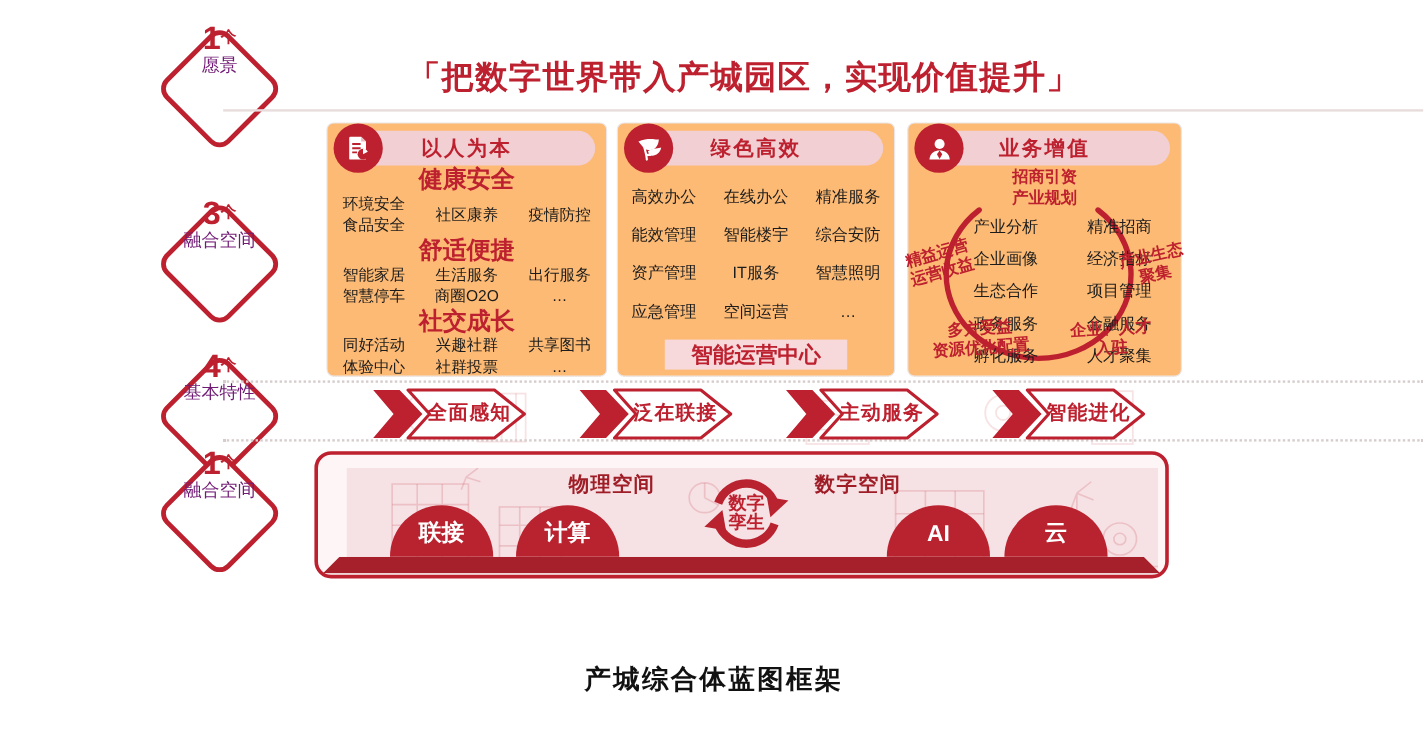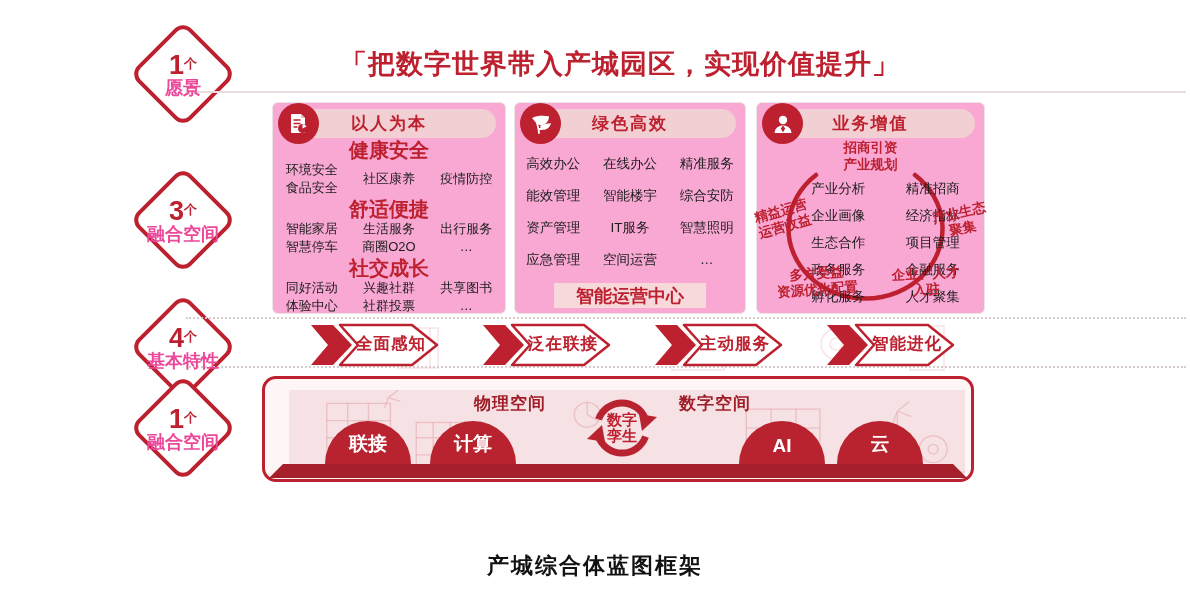--- a/index.html
+++ b/index.html
@@ -12,33 +12,33 @@
   *{margin:0;padding:0;box-sizing:border-box;}
   body{background:#fff;}
   .stage{position:relative;width:1190px;height:608px;background:#fff;
          font-family:"Liberation Sans",sans-serif;overflow:hidden;}
 
   
   .badge{position:absolute;width:110px;height:110px;}
   .badge .diamond{position:absolute;left:17px;top:17px;width:76px;height:76px;background:#fff;
         border:4px solid var(--red);border-radius:12px;transform:rotate(45deg);}
   .badge .btxt{position:absolute;inset:0;display:flex;flex-direction:column;
-        align-items:center;justify-content:center;z-index:2;}
+        align-items:center;justify-content:flex-start;z-index:2;}
   .badge .bnum{color:var(--red);font-weight:bold;font-size:27px;line-height:26px;}
   .badge .bunit{color:var(--red);font-weight:bold;font-size:13px;position:relative;top:-6px;}
-  .badge .blabel{color:#ec4899;font-weight:bold;font-size:18px;line-height:18px;}
+  .badge .blabel{color:#701a75;font-weight:normal;font-size:15px;line-height:18px;}
 
   
   .main-title{position:absolute;left:250px;top:46px;width:740px;text-align:center;
         font-size:27px;font-weight:bold;color:var(--red);letter-spacing:1px;}
   .title-rule{position:absolute;left:186px;top:91px;width:1000px;border-top:2px solid #e8dcdc;}
   .dotline{position:absolute;left:186px;width:1000px;border-top:2px dotted #d6cccc;}
 
   
-  .card{position:absolute;top:102px;height:212px;background:#f9a8d4;
+  .card{position:absolute;top:102px;height:212px;background:#fdba74;
         border:1px solid #ece5e5;border-radius:6px;}
   #card1{left:272px;width:234px;} #card2{left:514px;width:232px;} #card3{left:756px;width:229px;}
   .pill{position:absolute;top:6px;left:9px;right:9px;height:29px;border-radius:15px;
         background:var(--pill);color:var(--red);font-weight:bold;font-size:17px;
         display:flex;align-items:center;justify-content:center;letter-spacing:2px;}
   .picon{position:absolute;top:0;left:5px;width:41px;height:41px;border-radius:50%;
         background:var(--red);display:flex;align-items:center;justify-content:center;z-index:2;}
 
   .p1-body{position:absolute;top:39px;left:0;right:0;}
   .sec-title{text-align:center;color:var(--red);font-weight:bold;font-size:20px;

